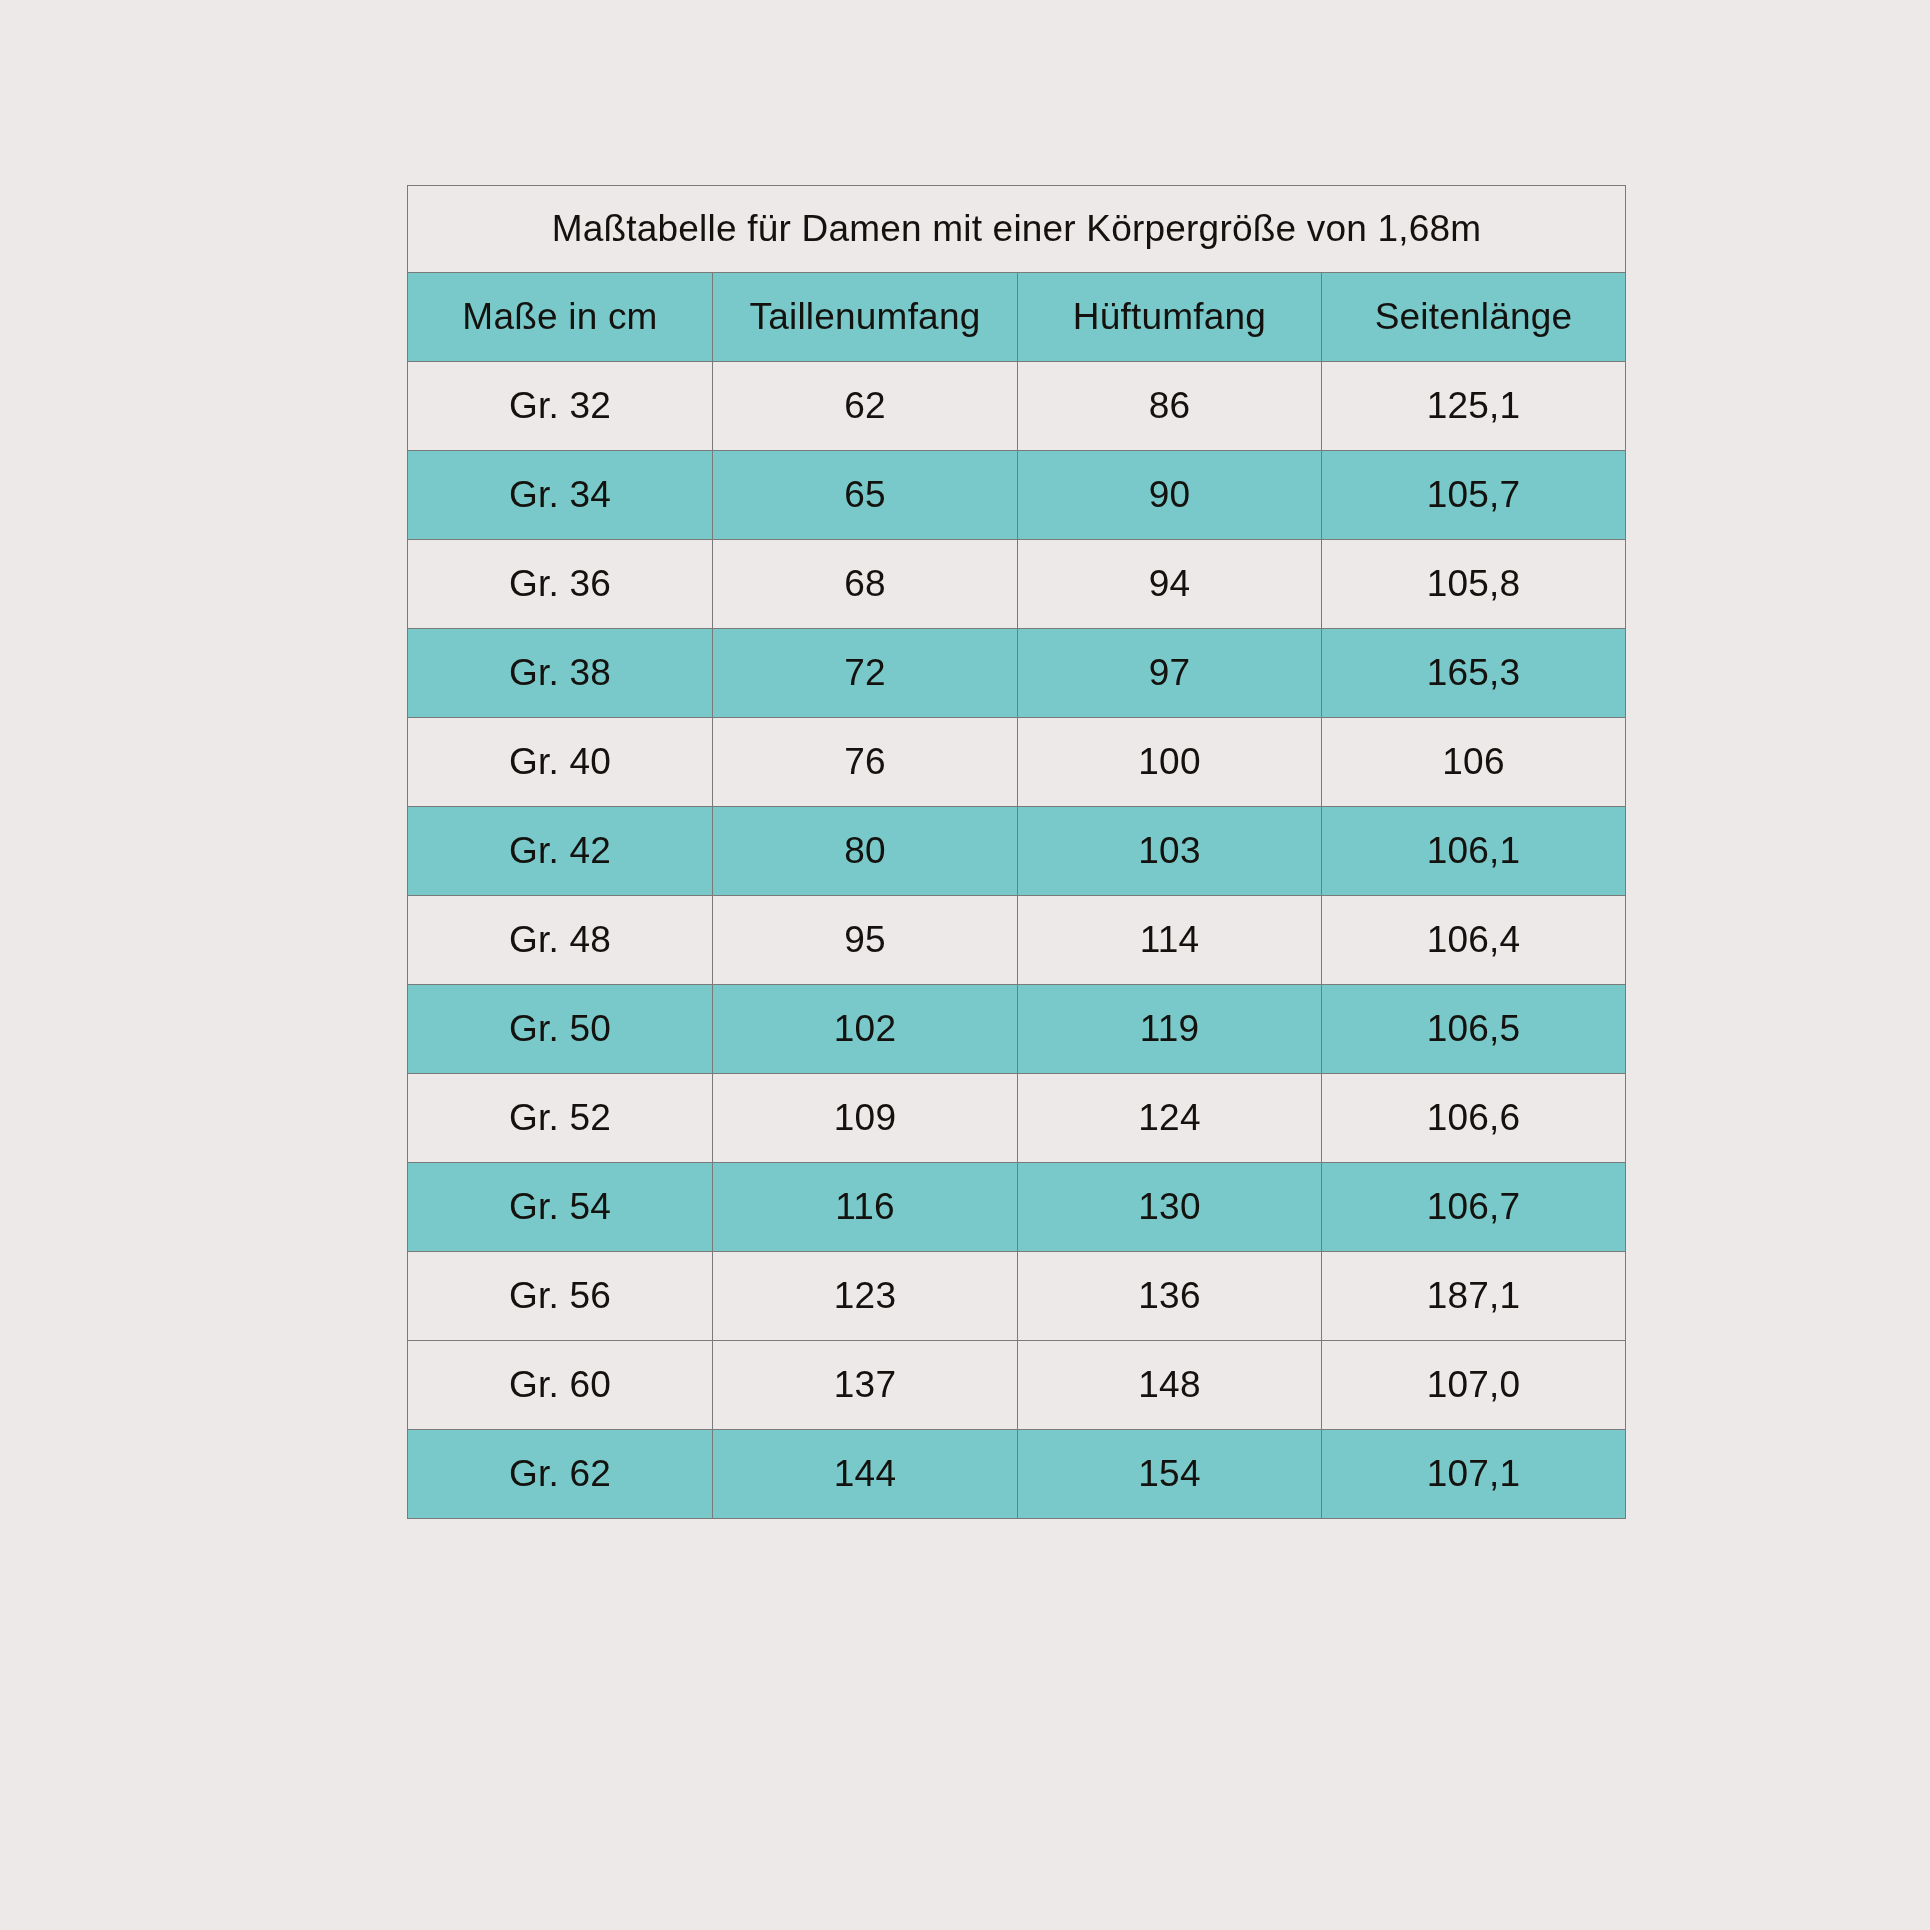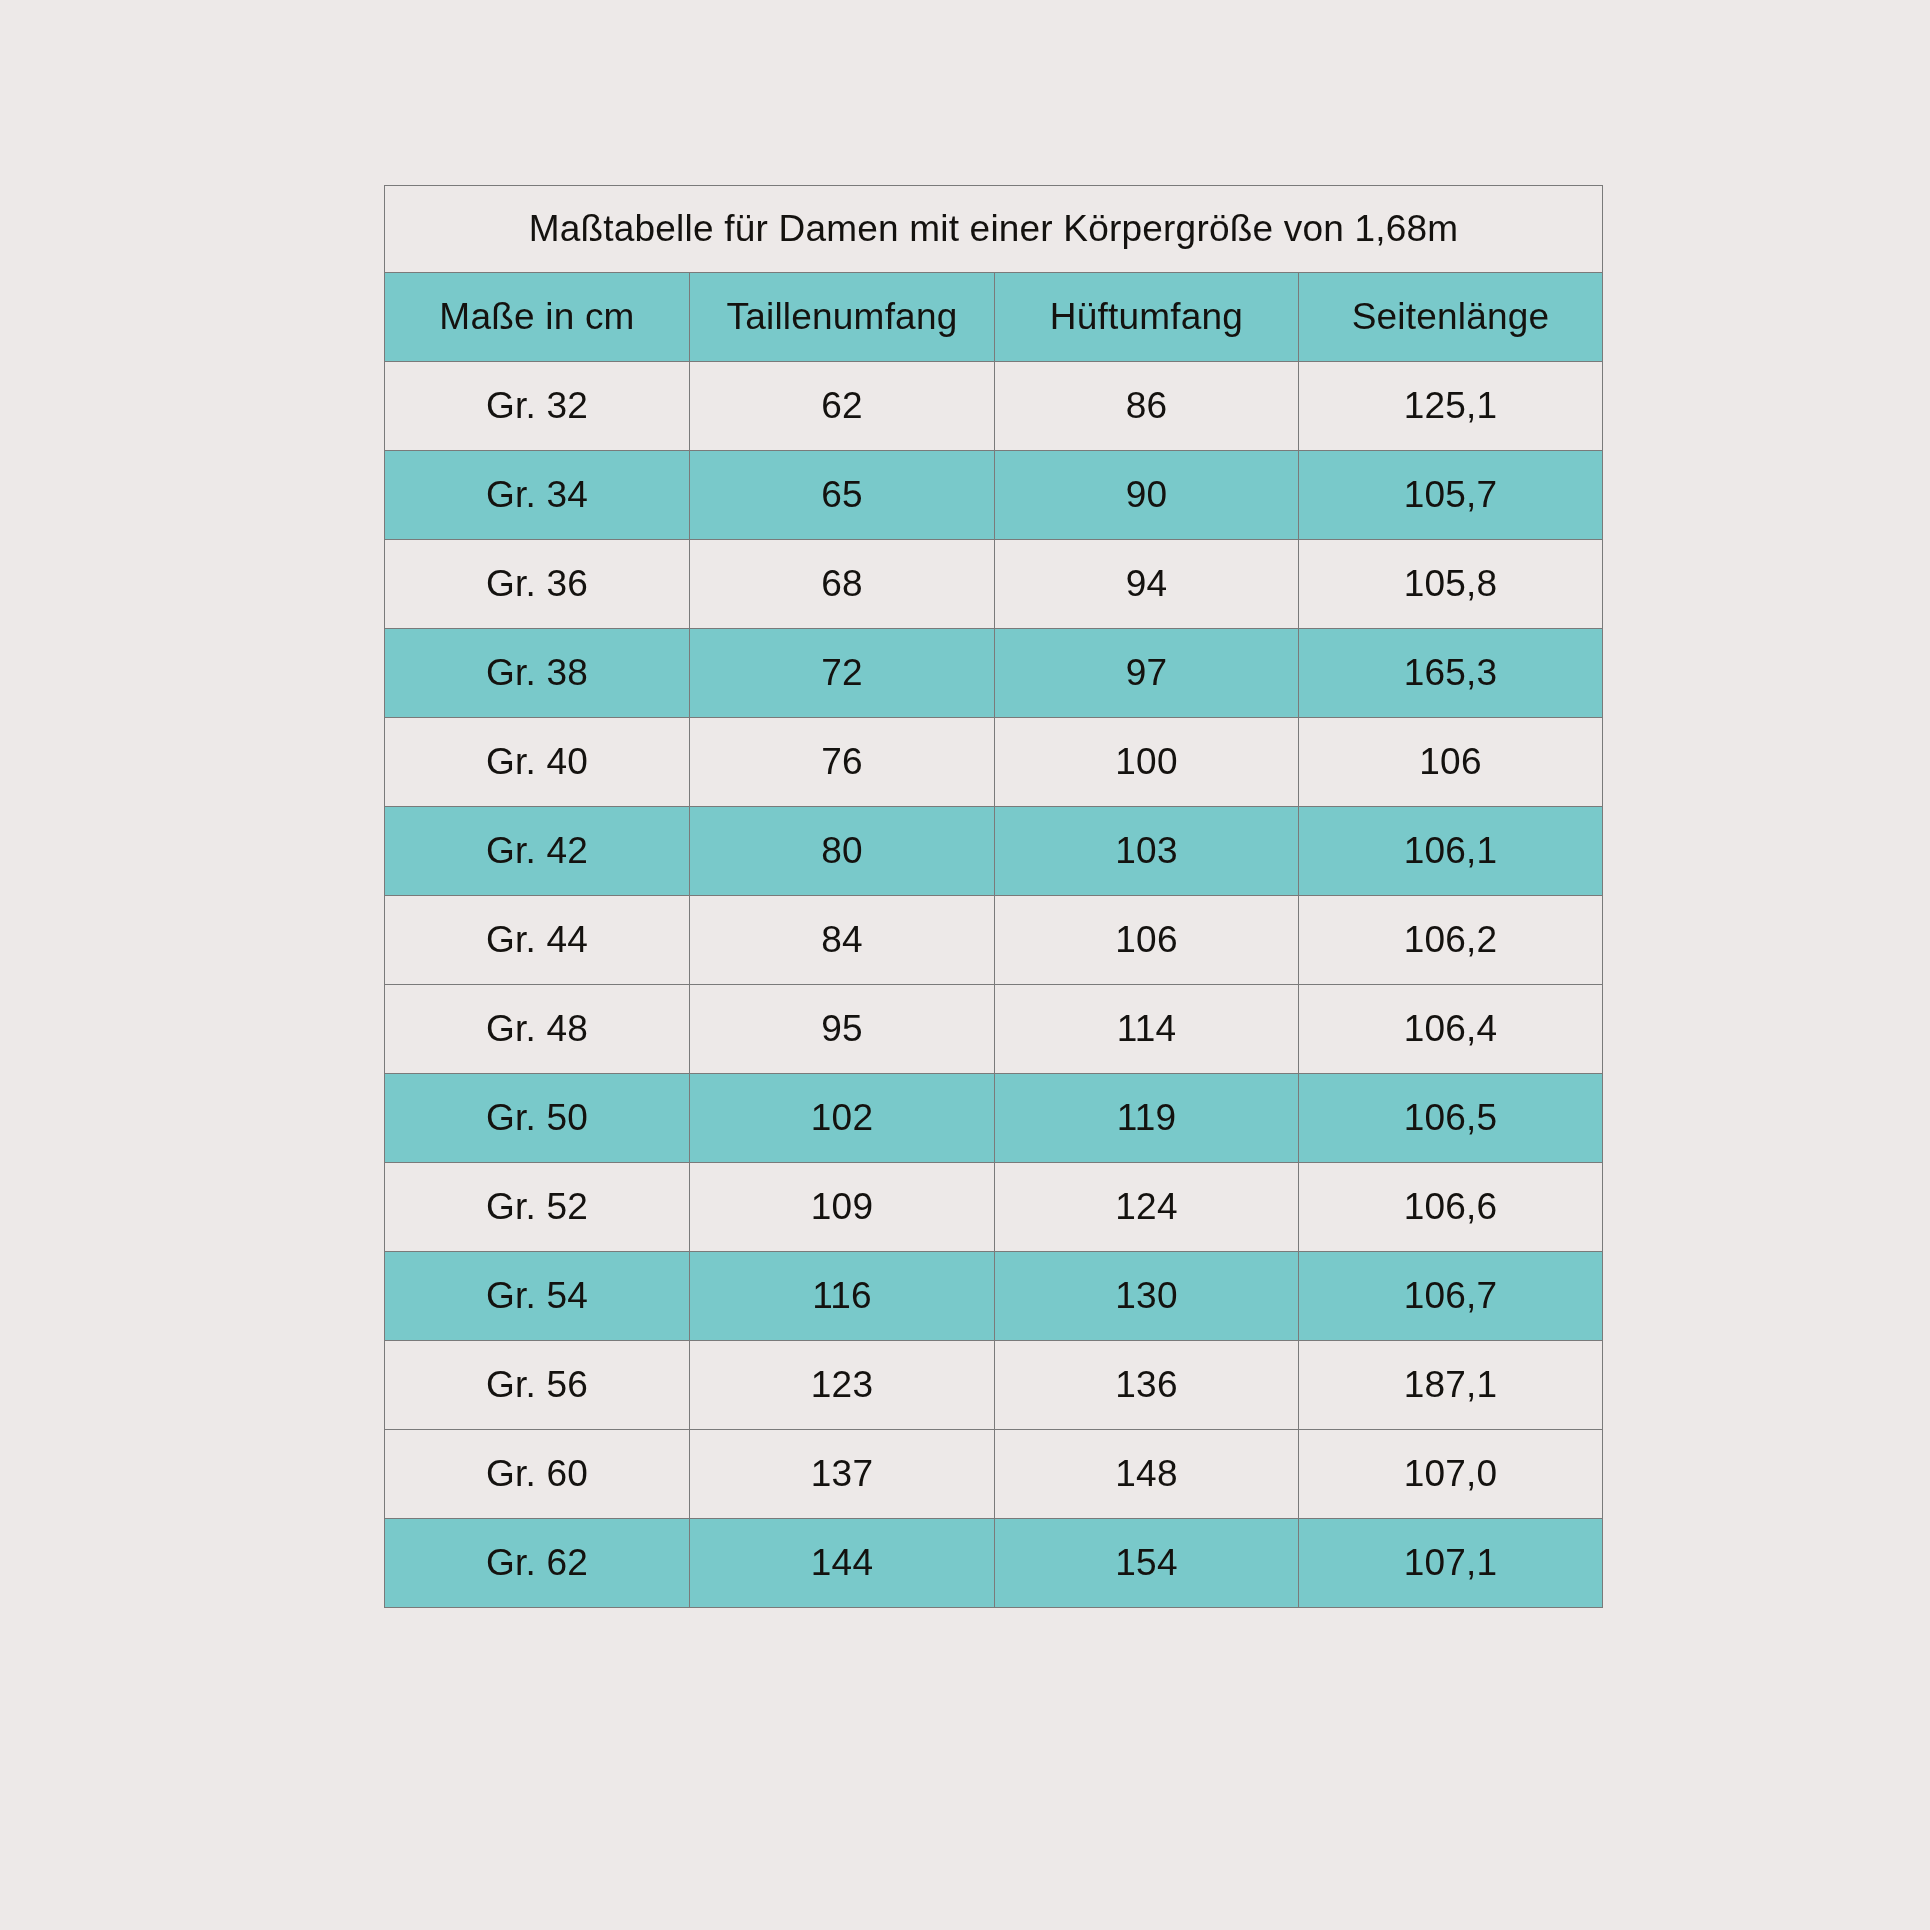--- a/index.html
+++ b/index.html
@@ -17,21 +17,21 @@
   #page {
     position: relative;
     width: 1930px;
     height: 1930px;
     background: #EDE9E8;
   }
 
   
   #size-table-wrap {
     position: absolute;
-    left: 348px;
+    left: 371px;
     top: 185px;
     width: 1218px;
     padding-left: 36px;
   }
 
   table.size-table {
     border-collapse: collapse;
     width: 1218px;
     table-layout: fixed;
     border: 1.9px solid #6b6b6b;
@@ -131,26 +131,20 @@
             <td>100</td>
             <td>106</td>
           </tr>
           <tr class="data-row row-teal">
             <td>Gr. 42</td>
             <td>80</td>
             <td>103</td>
             <td>106,1</td>
           </tr>
           <tr class="data-row row-light">
-            <td>Gr. 44</td>
-            <td>84</td>
-            <td>106</td>
-            <td>106,2</td>
-          </tr>
-          <tr class="data-row row-light">
             <td>Gr. 48</td>
             <td>95</td>
             <td>114</td>
             <td>106,4</td>
           </tr>
           <tr class="data-row row-teal">
             <td>Gr. 50</td>
             <td>102</td>
             <td>119</td>
             <td>106,5</td>

